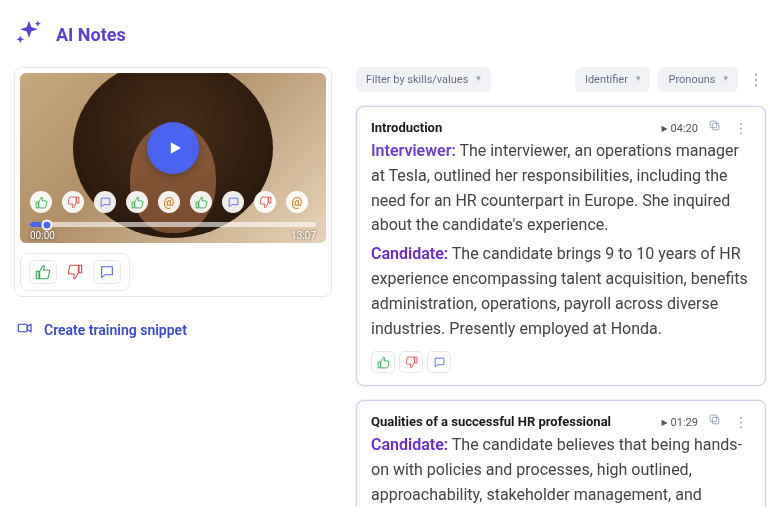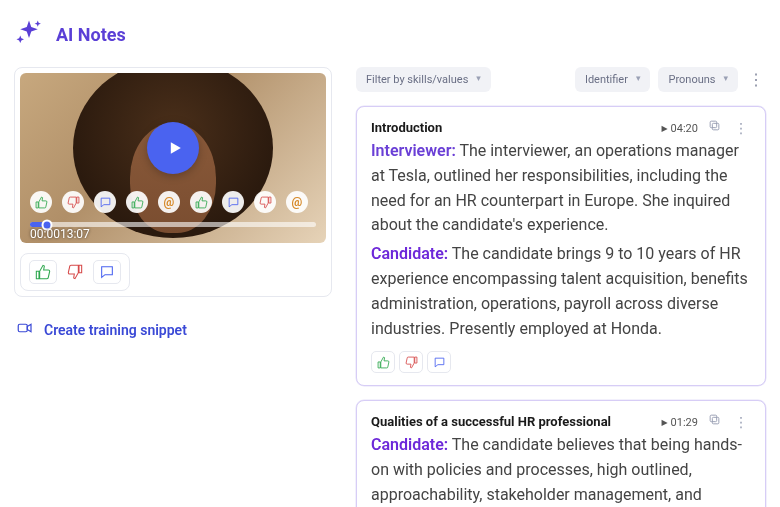--- a/index.html
+++ b/index.html
@@ -61,21 +61,21 @@
     font-size:12px;
   }
   .track {
     position:absolute; bottom:16px; left:10px; right:10px; height:5px;
     background:rgba(255,255,255,.6); border-radius:3px;
   }
   .track .prog { position:absolute; left:0; top:0; bottom:0; width:6%; background:#4a63f0; border-radius:3px;}
   .track .knob { position:absolute; left:6%; top:50%; transform:translate(-50%,-50%); width:11px; height:11px; border-radius:50%; background:#4a63f0; border:2px solid #fff;}
   .time-row {
     position:absolute; bottom:2px; left:10px; right:10px;
-    display:flex; justify-content:flex-start; font-size:12px; color:#fff;
+    display:flex; justify-content:space-between; font-size:10px; color:#fff;
     text-shadow:0 0 3px rgba(0,0,0,.7);
   }
   .feedback-row {
     margin-top:10px; border:1px solid #e6e8ef; border-radius:8px;
     display:inline-flex; padding:6px 8px; gap:4px;
   }
   .fb-btn {
     width:28px; height:24px; border:1px solid #e6e8ef; border-radius:5px;
     display:flex; align-items:center; justify-content:center; cursor:pointer;
     background:#fff;

